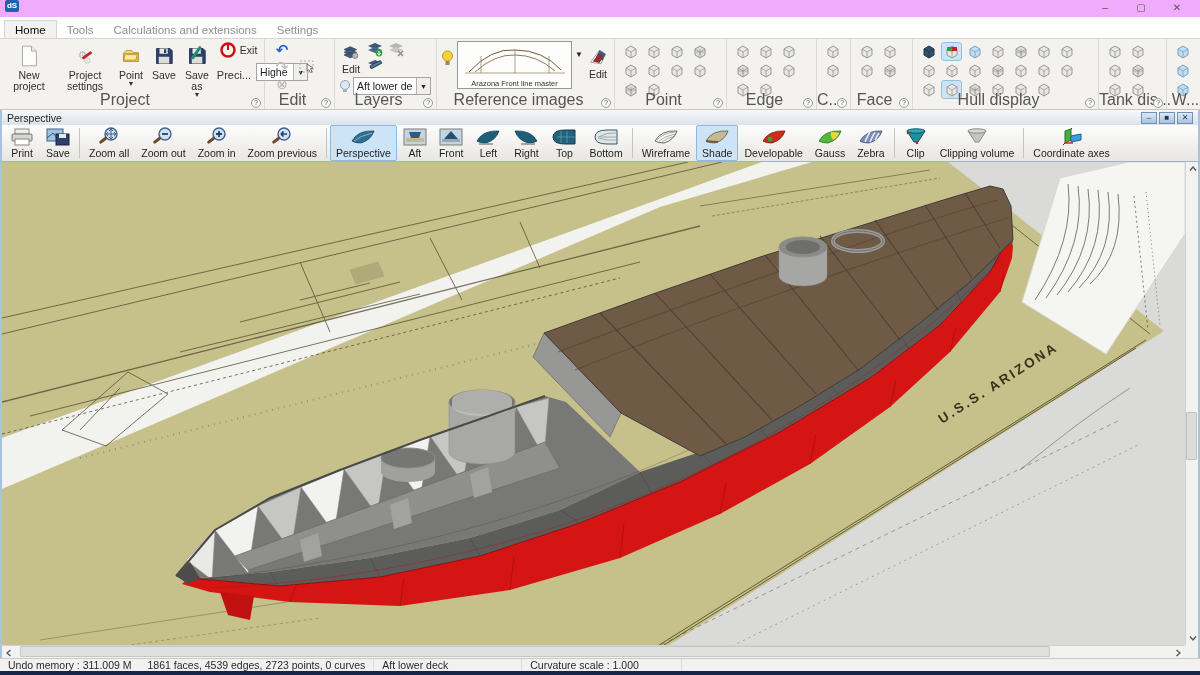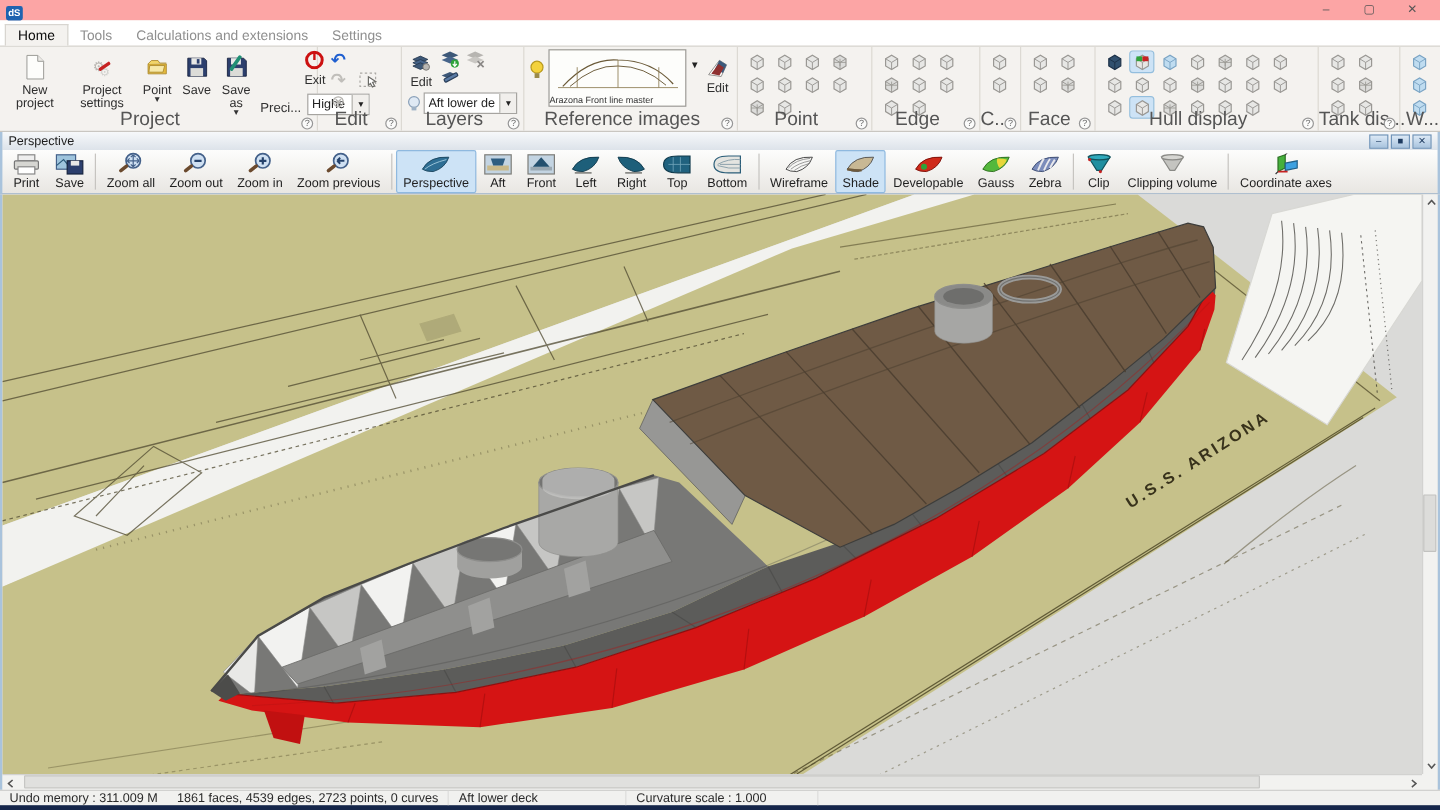--- a/index.html
+++ b/index.html
@@ -1,21 +1,21 @@
 <!DOCTYPE html>
 <html><head>
 <meta charset="utf-8">
 <style>
 *{box-sizing:border-box;margin:0;padding:0}
 html,body{width:1200px;height:675px;overflow:hidden}
 body{font-family:"Liberation Sans","DejaVu Sans",sans-serif;background:#fff;color:#222;font-size:11px}
 #app{position:relative;width:1200px;height:675px;background:#f4f2ef}
 
 
-.titlebar{height:17px;background:#fca5a5;display:flex;align-items:flex-end;gap:5px;padding:0 5px}
+.titlebar{height:17px;background:#f0abfc;display:flex;align-items:flex-start;gap:5px;padding:0 5px}
 .applogo{width:14px;height:12px;background:#1f63b0;border-radius:2px;color:#fff;font-size:8px;line-height:12px;text-align:center;font-weight:bold}
 .title{font-size:11px;color:#1c1c1c;white-space:nowrap}
 .winctrls{margin-left:auto;display:flex;gap:0}
 .wbtn{width:36px;text-align:center;color:#555;font-size:10px;line-height:16px;cursor:default}
 
 
 .menubar{height:21px;background:#fff;display:flex;align-items:flex-end;padding-left:4px}
 .mtab{padding:3px 10px 2px;color:#8f8f8f;font-size:11.5px}
 .mtab.active{color:#0a0a0a;background:#f4f2ef;border:1px solid #d8d5d0;border-bottom:none}
 
@@ -26,21 +26,21 @@
 .rhelp{position:absolute;bottom:1px;right:3px;width:10px;height:10px;border:1px solid #979797;border-radius:50%;font-size:7.5px;line-height:8px;text-align:center;color:#666;background:#fbfbfa}
 .rrow{display:flex;align-items:flex-start;gap:3px}
 .rbtn{display:flex;flex-direction:column;align-items:center;font-size:10.5px;color:#2e2e2e;padding:1px 3px;line-height:11px;text-align:center}
 .rbtn .caret{font-size:7px;color:#333;line-height:6px}
 .smallicon{width:18px;height:16px;display:flex;align-items:center;justify-content:center}
 .dropbox{display:flex;align-items:center;border:1px solid #a6a4a0;background:#fff;height:18px;font-size:10.5px;padding-left:3px}
 .dropbox .dv{width:14px;height:100%;border-left:1px solid #b5b3af;display:flex;align-items:center;justify-content:center;font-size:7px;color:#222;background:#f1efec}
 .igrid{display:grid;gap:2px;padding:2px 2px;align-content:start}
 .gcell{width:19px;height:17px;display:flex;align-items:center;justify-content:center;border-radius:2px}
 .gcell.sel{background:#cde3f6;outline:1px solid #93bede}
-.thumbbox{width:116px;height:48px;background:#fdfdfb;border:1px solid #9b9995;position:relative;display:flex;align-items:flex-end;justify-content:flex-start}
+.thumbbox{width:116px;height:48px;background:#fdfdfb;border:1px solid #9b9995;position:relative;display:flex;align-items:flex-end;justify-content:center}
 .thumbcap{font-size:7.5px;color:#333;line-height:9px;white-space:nowrap}
 
 
 .viewtab{height:15px;background:linear-gradient(#f6f8fa,#dde3ea);display:flex;align-items:center;font-size:10.5px;color:#1d1d1d;padding:0 5px;border-left:2px solid #a9c3dc;border-right:2px solid #a9c3dc}
 .mdictrls{margin-left:auto;display:flex;gap:2px}
 .mdibtn{width:16px;height:12px;background:linear-gradient(#dce9f6,#a9c4de);border:1px solid #6f93b8;font-size:8px;line-height:10px;text-align:center;color:#1d3a5f}
 .vtb{height:37px;background:linear-gradient(#fdfdfc,#e8e6e2);border-left:2px solid #a9c3dc;border-right:2px solid #a9c3dc;border-bottom:1px solid #9fb4c8;display:flex;align-items:stretch;padding:0 2px}
 .tbtn{display:flex;flex-direction:column;align-items:center;justify-content:flex-end;padding:2px 5px 1px;font-size:10.5px;color:#1e1e1e;gap:1px;border:1px solid transparent;border-radius:2px;white-space:nowrap}
 .tbtn.selected{background:#cde3f6;border-color:#8fb9df}
 .tsep{width:1px;background:#c6c4c0;margin:3px 3px}
@@ -133,21 +133,21 @@
                 <path d="M2 2h18l3 3v17H2z" fill="#2c3f6d" stroke="#17233f"></path>
                 <rect x="6" y="2" width="11" height="7" fill="#e8e8e6"></rect>
                 <rect x="5" y="13" width="14" height="9" fill="#dcdcd8"></rect>
                 <rect x="9" y="-2" width="4" height="20" rx="1.5" transform="rotate(35 12 8)" fill="#1f8f74"></rect>
               </svg>
           </span>
           <span>Save as</span>
           <span class="caret">▼</span>
         </div>
         <div style="display:flex;flex-direction:column;gap:4px;margin-left:2px">
-          <div class="rbtn" style="flex-direction:column;gap:4px">
+          <div class="rbtn" style="flex-direction:row;gap:4px">
             <span>
               <svg width="16" height="16" viewBox="0 0 16 16">
                   <circle cx="8" cy="8" r="6.5" fill="none" stroke="#cc1111" stroke-width="2.5"></circle>
                   <rect x="7" y="1" width="2" height="7" fill="#cc1111"></rect>
                   <circle cx="8" cy="8" r="3" fill="#fff" opacity="0.0"></circle>
                 </svg>
             </span>
             <span>Exit</span>
           </div>
           <div style="display:flex;align-items:flex-end;gap:5px">

